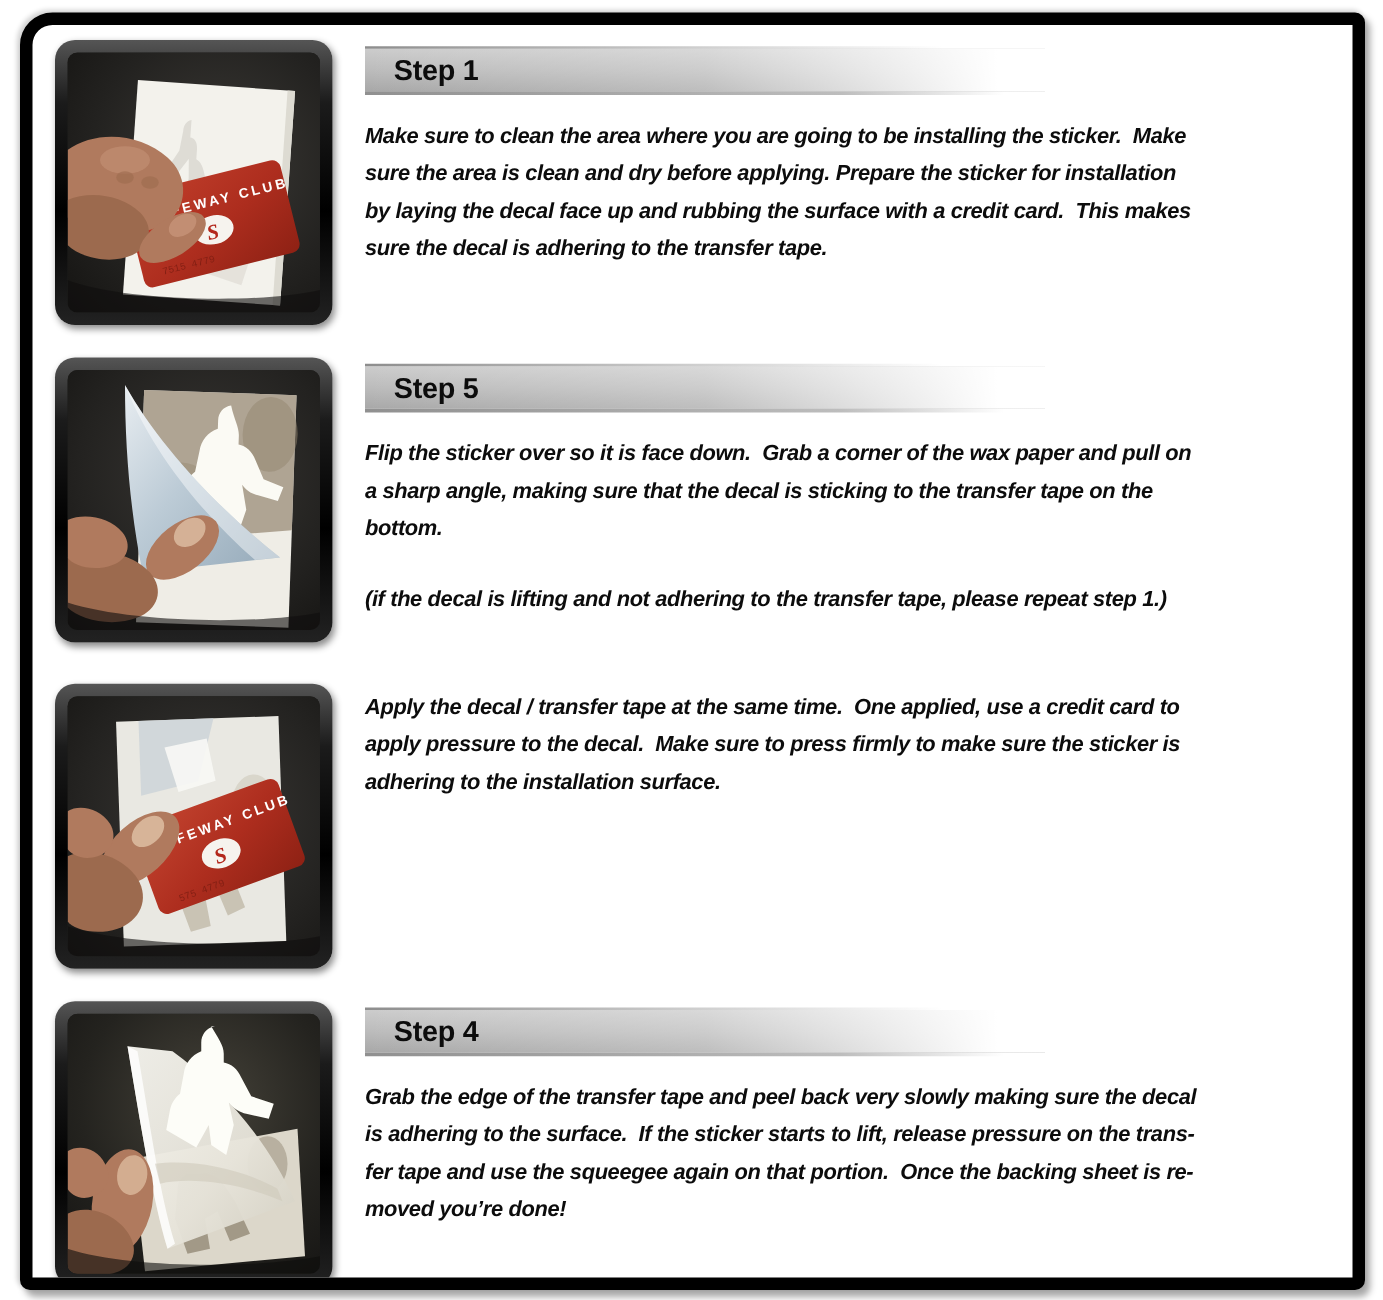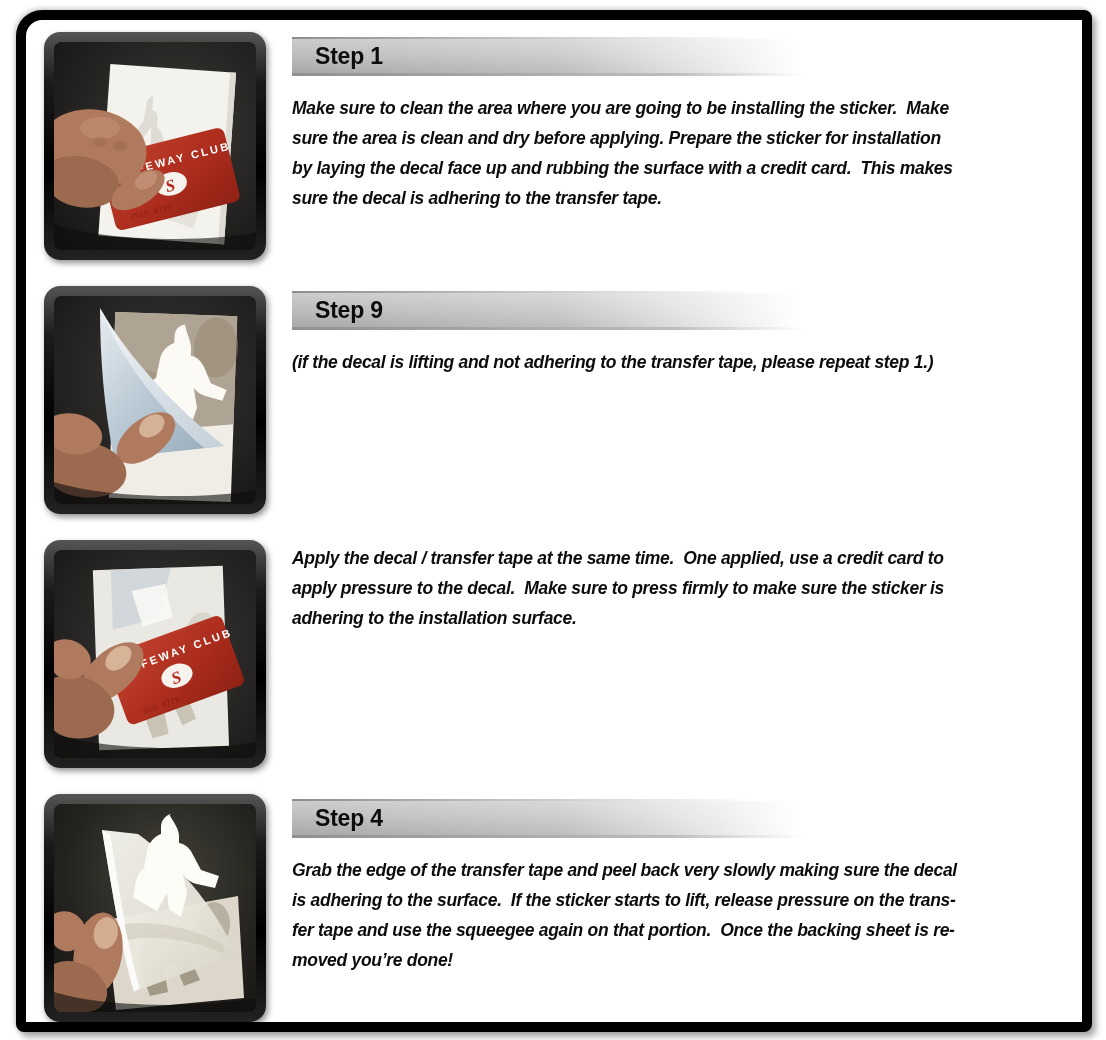--- a/index.html
+++ b/index.html
@@ -157,22 +157,25 @@
             </g>
             <path class="skin2" d="M0,150 C20,140 52,146 66,162 C78,176 72,192 56,198 C36,206 10,200 0,190 Z"></path>
             <path class="skin1" d="M0,120 C14,114 34,118 44,130 C52,140 48,152 36,156 C20,162 4,156 0,150 Z"></path>
           </g>
           <path d="M0,186 C50,202 150,204 202,194 L202,208 L0,208 Z" fill="#0f0e0d" opacity="0.6"></path>
         </svg>
       </div>
     </div>
     <div class="step-content">
       <div class="step-header">
-        <span class="step-title">Step 9</span>
-      </div>
+        <span class="step-title">Step 5</span>
+      </div>
+      <p>Flip the sticker over so it is face down.  Grab a corner of the wax paper and pull on
+a sharp angle, making sure that the decal is sticking to the transfer tape on the
+bottom.</p>
       <p>(if the decal is lifting and not adhering to the transfer tape, please repeat step 1.)</p>
     </div>
   </div>
 
   <div class="step-row">
     <div class="photo-frame">
       <div class="photo-inner">
         <svg viewBox="0 0 202 208" role="img" aria-label="hand pressing the applied decal with a red club card">
           <defs>
             <radialGradient id="p3bg" cx="55%" cy="45%" r="85%">

